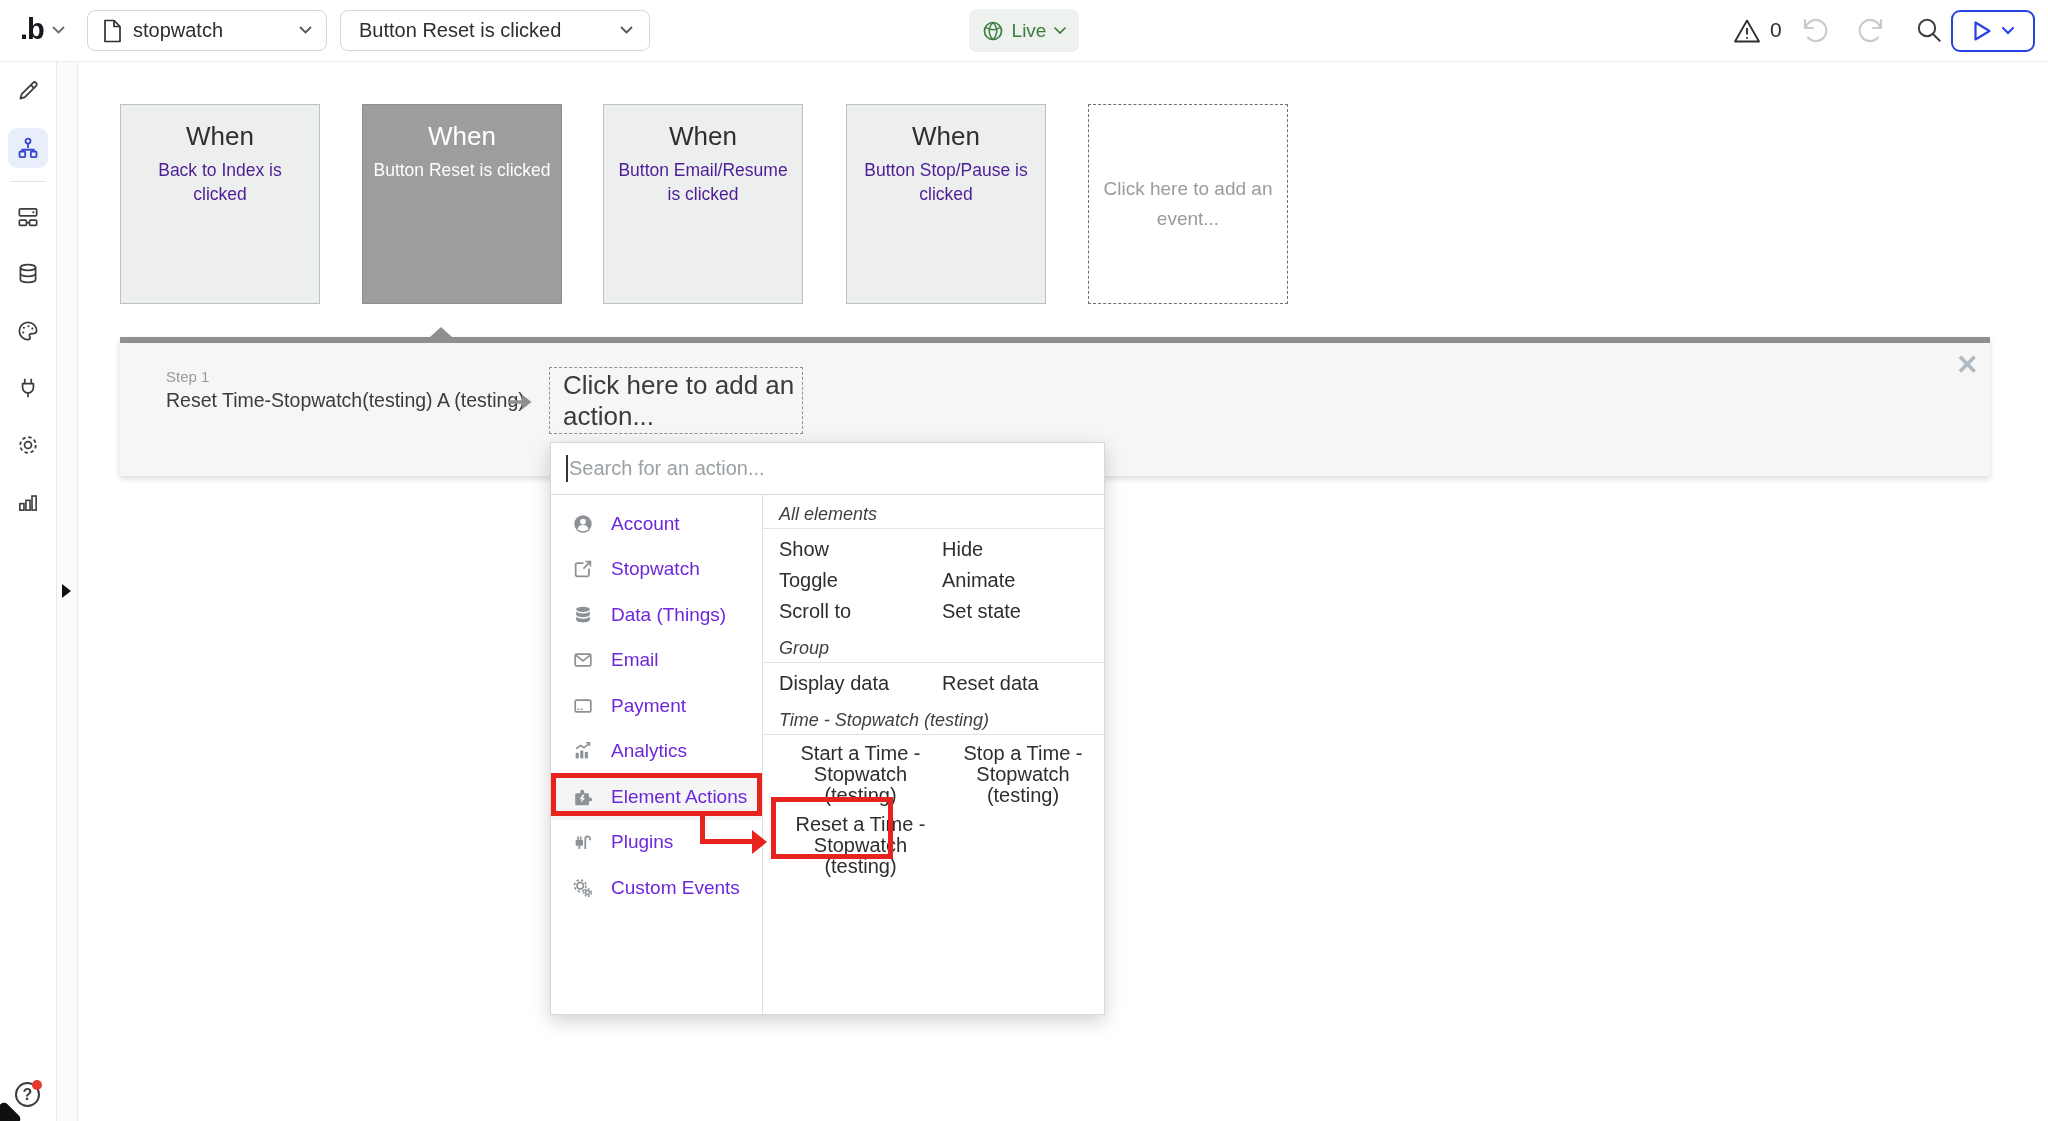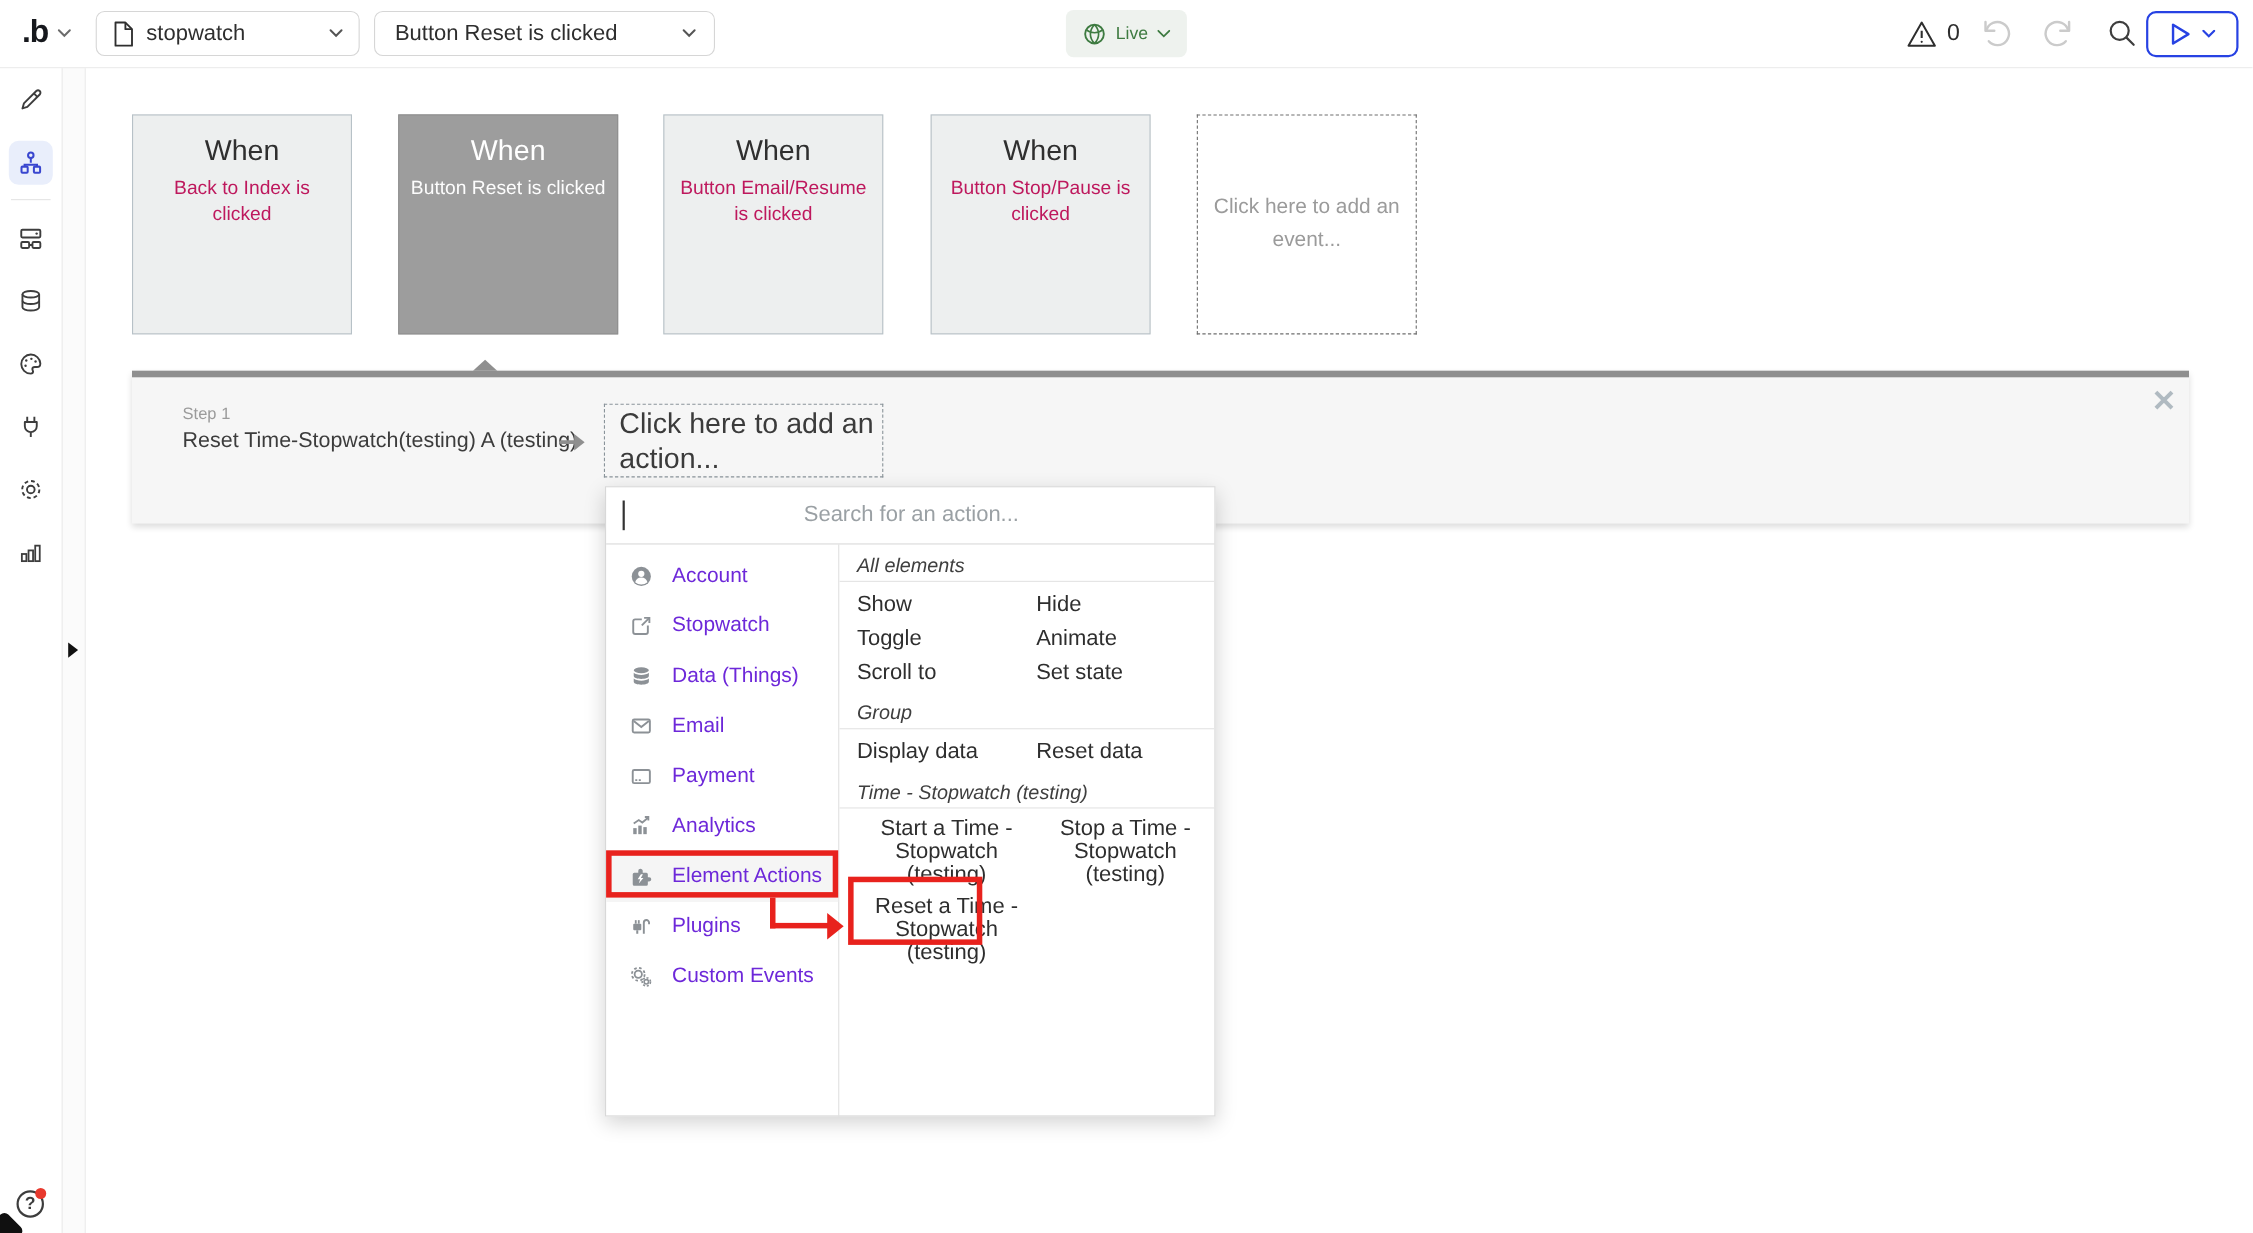--- a/index.html
+++ b/index.html
@@ -11,21 +11,21 @@
           border-bottom:1px solid #ececec;z-index:50;}
   .logo{position:absolute;left:20px;top:13px;font-size:29px;font-weight:800;color:#16181d;letter-spacing:-1px;}
   .logo-chevron{position:absolute;left:52px;top:26px;}
   .dd{position:absolute;top:10px;height:41px;background:#fff;border:1px solid #d6d6d6;border-radius:8px;
       display:flex;align-items:center;box-sizing:border-box;cursor:pointer;}
   .dd-page{left:87px;width:240px;padding:0 14px;}
   .dd-event{left:340px;width:310px;padding:0 16px;}
   .dd-label{font-size:20px;color:#2e2e2e;margin-left:10px;flex:1;white-space:nowrap;}
   .live{position:absolute;left:969px;top:9px;width:110px;height:43px;background:#eef2ee;border-radius:7px;
         display:flex;align-items:center;justify-content:center;gap:8px;cursor:pointer;}
-  .live-label{font-size:16px;color:#3e7b41;}
+  .live-label{font-size:19px;color:#3e7b41;}
   .tb-ic{position:absolute;top:18px;cursor:pointer;}
   .issue-count{position:absolute;left:1770px;top:18px;font-size:21px;color:#2e2e2e;}
   .preview-btn{position:absolute;left:1951px;top:10px;width:84px;height:42px;border:2px solid #2742e3;
         border-radius:9px;background:#fff;display:flex;align-items:center;justify-content:center;gap:10px;
         box-sizing:border-box;cursor:pointer;}
 
   
   .sidebar{position:absolute;left:0;top:61px;width:57px;height:1060px;background:#fff;
            border-right:1px solid #e9e9e9;box-sizing:border-box;z-index:40;}
   .side-ic{position:absolute;left:8px;width:40px;height:40px;display:flex;align-items:center;
@@ -42,21 +42,21 @@
                  border-top:7px solid transparent;border-bottom:7px solid transparent;cursor:pointer;z-index:41;}
   .corner-widget{position:absolute;left:-9px;top:1106px;width:26px;height:26px;background:#101010;
                  transform:rotate(45deg);border-radius:5px;z-index:41;}
 
   
   .card{position:absolute;top:104px;width:200px;height:200px;background:#edefef;border:1px solid #b7c1c7;
         box-sizing:border-box;text-align:center;padding:14px 10px;cursor:pointer;}
   .card.sel{background:#9d9d9d;border-color:#8f8f8f;color:#fff;}
   .card-title{font-size:26px;color:#2f2f2f;margin-top:2px;}
   .card.sel .card-title{color:#fff;}
-  .card-sub{font-size:17.5px;line-height:24px;color:#be185d;margin-top:6px;}
+  .card-sub{font-size:17.5px;line-height:24px;color:#4c1d95;margin-top:6px;}
   .card.sel .card-sub{color:#fdfdfd;}
   .card-add{position:absolute;left:1088px;top:104px;width:200px;height:200px;border:1px dashed #6f6f6f;
         box-sizing:border-box;display:flex;align-items:center;justify-content:center;text-align:center;
         font-size:19px;line-height:30px;color:#9b9b9b;white-space:pre-line;cursor:pointer;background:#fff;}
 
   
   .step-panel{position:absolute;left:120px;top:337px;width:1870px;height:139px;background:#f6f6f6;
         box-shadow:0 3px 6px rgba(0,0,0,.14);z-index:30;}
   .step-topline{position:absolute;left:0;top:0;width:100%;height:6px;background:#8f8f8f;}
   .step-pointer{position:absolute;left:310px;top:-10px;width:0;height:0;border-left:11px solid transparent;
@@ -67,21 +67,21 @@
   .add-action{position:absolute;left:429px;top:30px;width:254px;height:67px;border:1px dashed #8a949a;
         box-sizing:border-box;display:flex;align-items:center;padding-left:13px;font-size:26px;
         color:#3b3b3b;cursor:pointer;}
   .panel-close{position:absolute;left:1836px;top:12px;font-size:27px;font-weight:700;color:#b0bac1;cursor:pointer;}
 
   
   .menu{position:absolute;left:550px;top:442px;width:555px;height:573px;background:#fff;
         border:1px solid #d8d8d8;box-sizing:border-box;box-shadow:0 6px 18px rgba(0,0,0,.18);z-index:60;}
   .menu-search{position:relative;height:51px;border-bottom:1px solid #dadada;}
   .menu-search input{width:100%;height:100%;border:none;outline:none;box-sizing:border-box;
-        padding:0 16px 0 18px;font-size:20px;font-family:"Liberation Sans",sans-serif;color:#333;background:transparent;text-align:center;}
+        padding:0 16px 0 18px;font-size:20px;font-family:"Liberation Sans",sans-serif;color:#333;background:transparent;}
   .menu-search input::placeholder{color:#9aa0a4;opacity:1;}
   .caret{position:absolute;left:15px;top:12px;width:1.5px;height:27px;background:#333;}
   .menu-body{display:flex;height:521px;}
   .menu-left{width:212px;border-right:1px solid #e0e0e0;box-sizing:border-box;padding-top:6px;}
   .cat{height:45.5px;display:flex;align-items:center;gap:17px;padding-left:21px;cursor:pointer;}
   .cat.hov{background:#f5f5f5;}
   .cat-label{font-size:19px;color:#6d28d9;white-space:nowrap;}
   .menu-right{flex:1;overflow:hidden;}
   .mr-header{padding:9px 16px 4px 16px;line-height:20px;font-size:18px;font-style:italic;color:#3f3f3f;
         border-bottom:1px solid #e3e3e3;}

